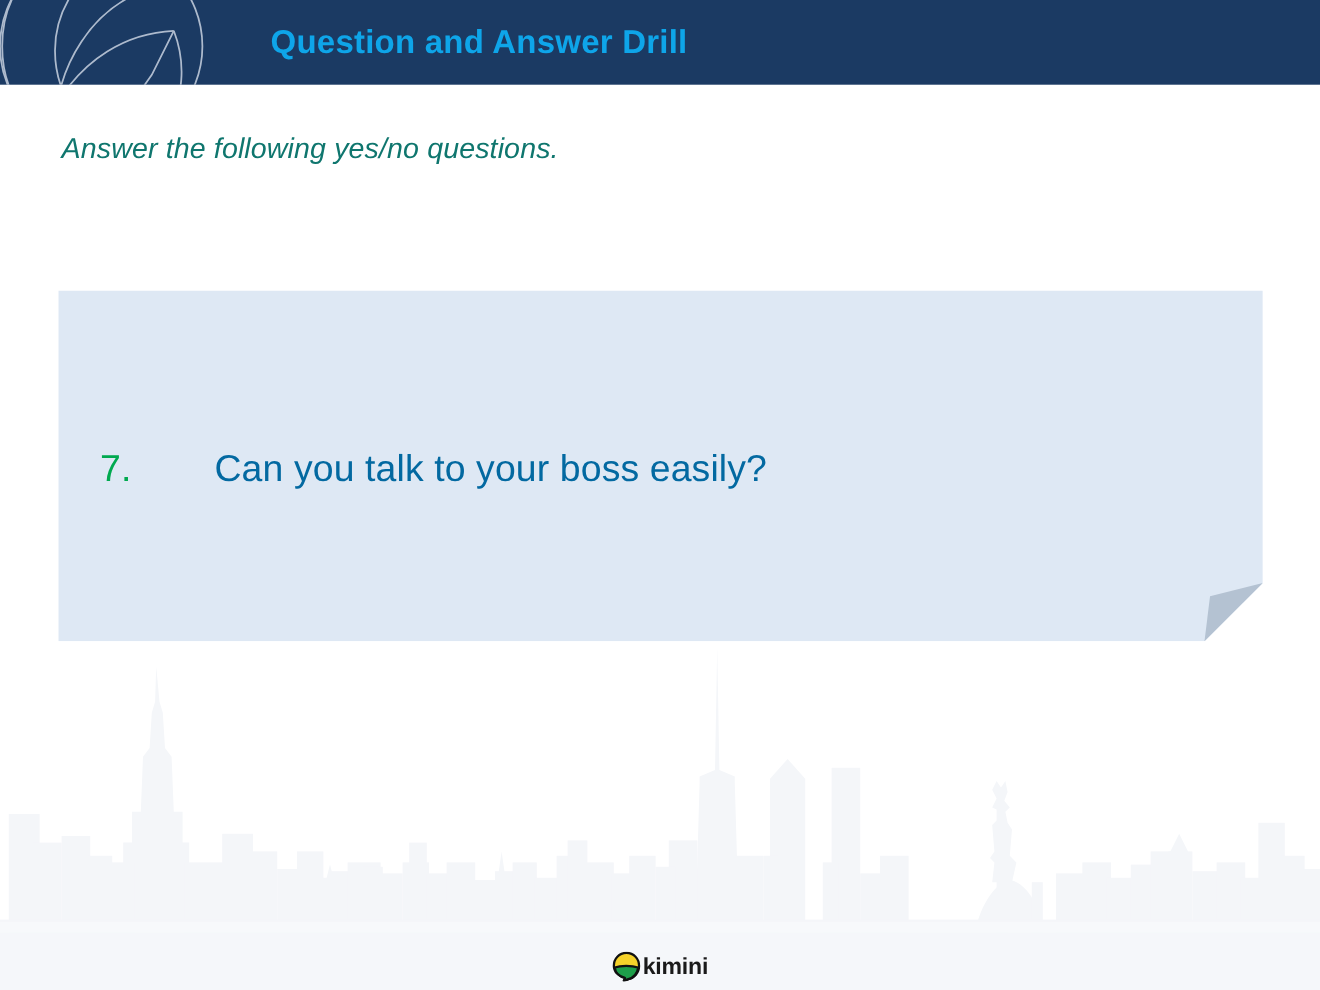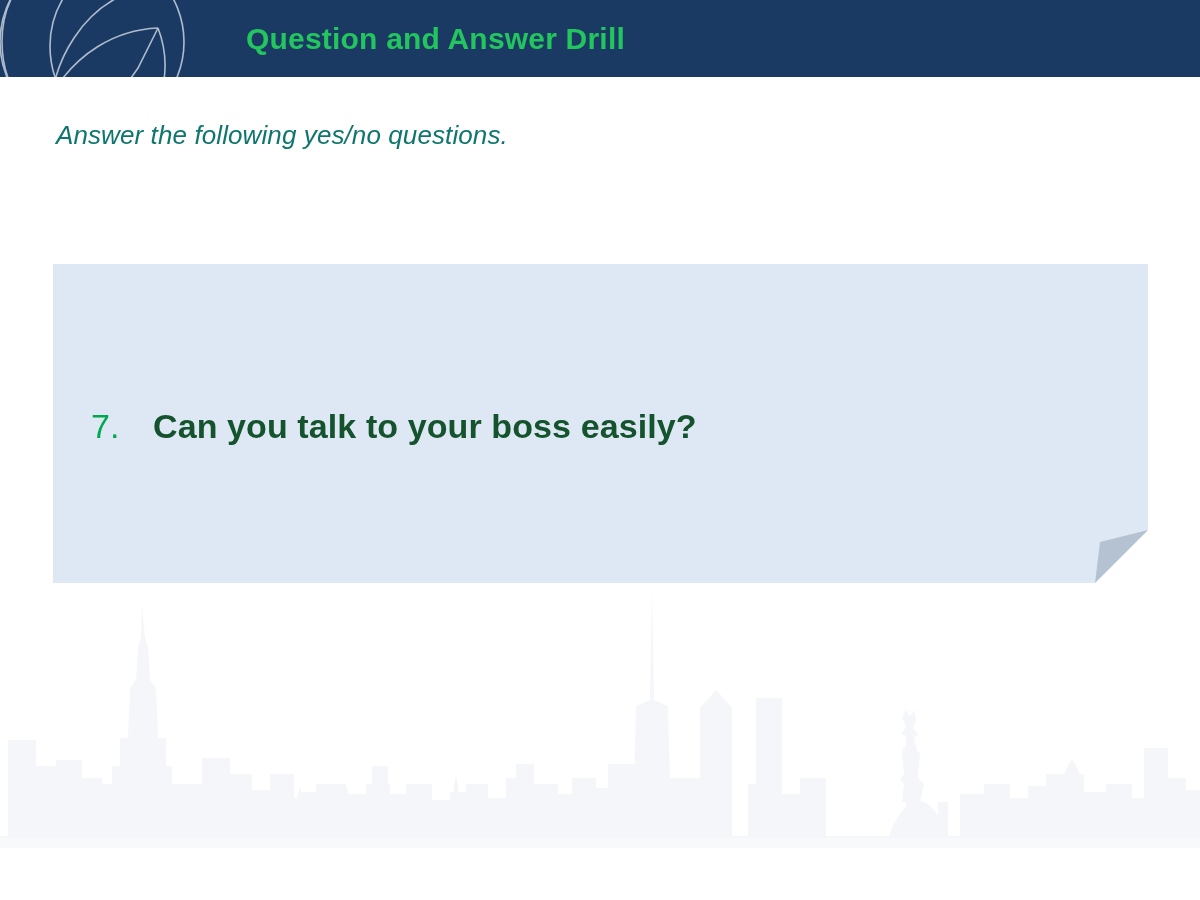--- a/index.html
+++ b/index.html
@@ -43,21 +43,21 @@
     width: 210px;
     height: 200px;
     pointer-events: none;
   }
   .header-title {
     position: absolute;
     left: 246px;
     top: 0;
     height: 77px;
     line-height: 77px;
-    color: #22c55e;
+    color: #0ea5e9;
     font-size: 30px;
     font-weight: bold;
     letter-spacing: 0.2px;
     white-space: nowrap;
   }
 
   
   .instruction {
     position: absolute;
     left: 56px;
@@ -99,25 +99,26 @@
     margin-top: 6px;
   }
   .qnum {
     color: #00A94F;
     font-size: 34px;
     font-weight: normal;
     width: 62px;
     flex: none;
   }
   .qtext {
-    color: #14532d;
+    color: #0369a1;
     font-size: 34px;
-    font-weight: bold;
+    font-weight: normal;
     letter-spacing: 0.1px;
     white-space: nowrap;
+    margin-left: 42px;
   }
 
   
   .skyline {
     position: absolute;
     left: 0;
     bottom: 52px;
     width: 1200px;
     height: 260px;
     pointer-events: none;
@@ -268,14 +269,23 @@
       <path d="M1095 266 L1047 278 L1042 319 Z" fill="#B4C2D2"></path>
     </svg>
     <div class="card-content">
       <div class="qrow">
         <span class="qnum">7.</span>
         <span class="qtext">Can you talk to your boss easily?</span>
       </div>
     </div>
   </div>
 
+  <div class="footer">
+    <div class="footer-brand">
+      <svg class="brand-mark" viewBox="0 0 40 40" aria-hidden="true">
+        <path d="M20 2 C30 2 37 10 37 19.5 C37 28.5 30.5 36 22.5 37.2 L16.5 39.6 L18 35.6 C9.5 33.6 3 27.4 3 19.5 C3 10 10 2 20 2 Z" fill="#F5D22A" stroke="#111111" stroke-width="3" stroke-linejoin="round"></path>
+        <path d="M4.2 21.5 C12 18.6 27 18.6 35.8 21.5 C35 29.4 29.4 35.6 22.5 37.2 L16.5 39.6 L18 35.6 C10.6 33.9 5 28.5 4.2 21.5 Z" fill="#1E9E4A" stroke="#111111" stroke-width="3" stroke-linejoin="round"></path>
+      </svg>
+      <span class="brand-word">kimini</span>
+    </div>
+  </div>
 
 </div>
 
 </body></html>

